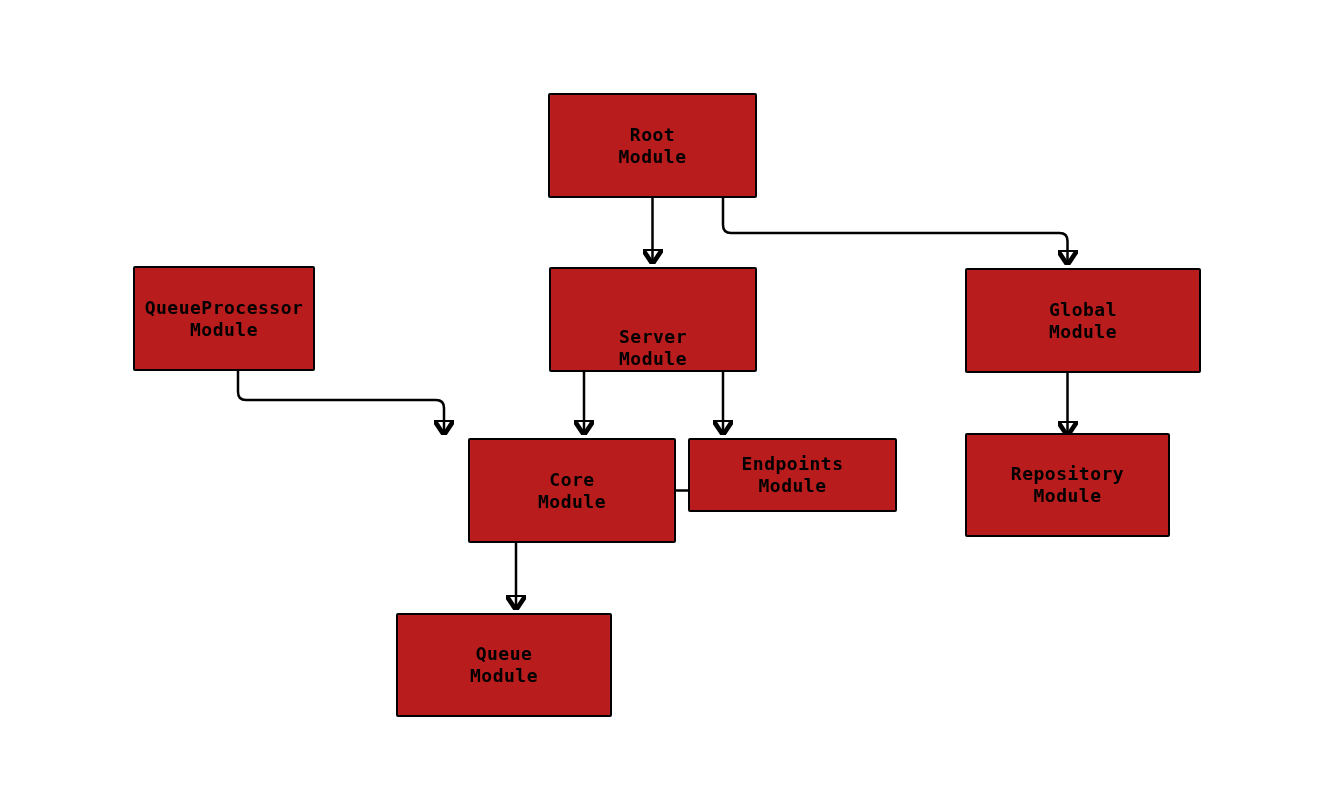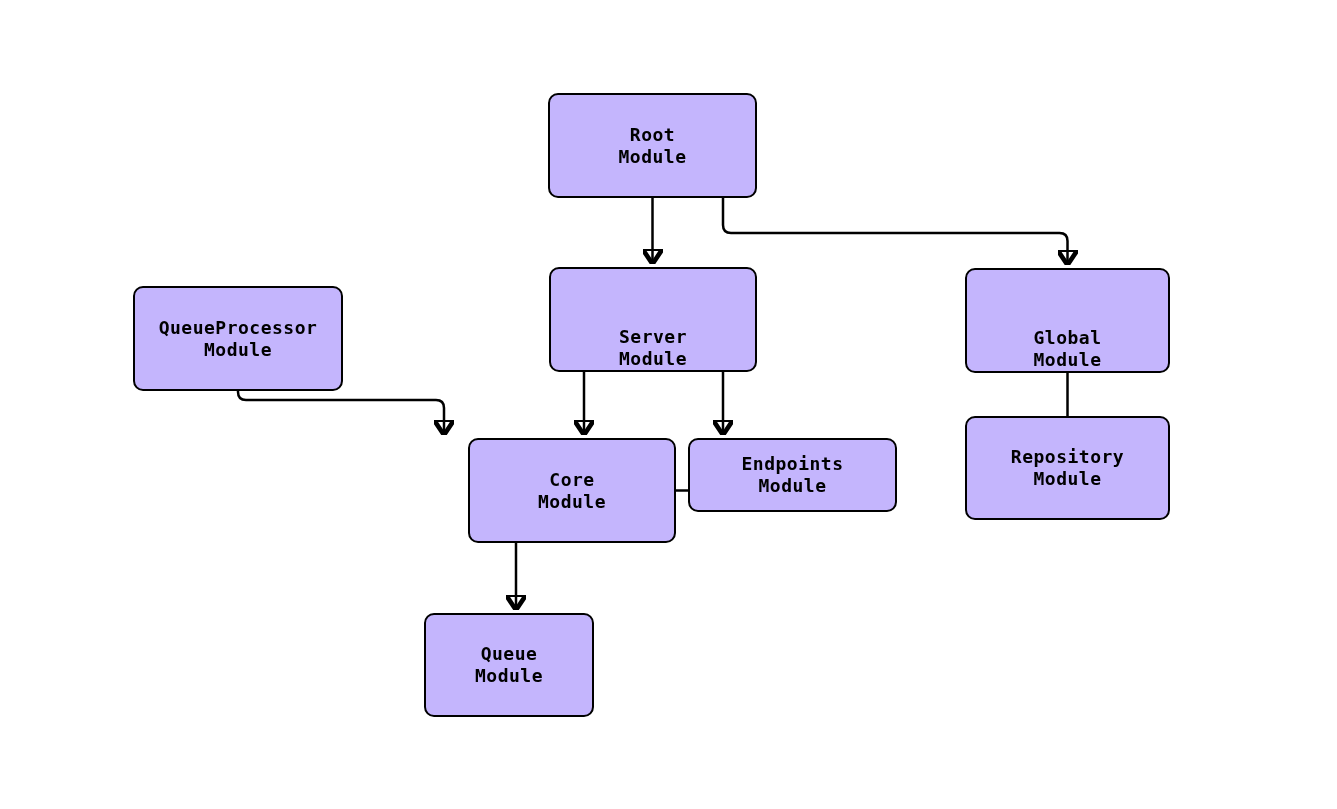--- a/index.html
+++ b/index.html
@@ -23,44 +23,44 @@
     height: 809px;
   }
   .edges path {
     fill: none;
     stroke: #000000;
     stroke-width: 2.5;
   }
   .node {
     position: absolute;
     box-sizing: border-box;
-    background: #c4b5fd;
+    background: #b91c1c;
     border: 2.5px solid #000000;
-    border-radius: 10px;
+    border-radius: 2px;
     display: flex;
     align-items: center;
     justify-content: center;
   }
   .node-label {
     white-space: pre-line;
     text-align: center;
     font-size: 18px;
     font-weight: bold;
     line-height: 22px;
     letter-spacing: 0.5px;
     color: #000000;
   }
   #node-root        { left: 548px; top:  93px; width: 209px; height: 105px; }
-  #node-queueproc   { left: 133px; top: 266px; width: 210px; height: 105px; margin-top: 20px; }
+  #node-queueproc   { left: 133px; top: 266px; width: 182px; height: 105px; }
   #node-server      { left: 549px; top: 267px; width: 208px; height: 105px; align-items: flex-end; }
-  #node-global      { left: 965px; top: 268px; width: 205px; height: 105px; align-items: flex-end; }
+  #node-global      { left: 965px; top: 268px; width: 236px; height: 105px; }
   #node-core        { left: 432px; top: 438px; width: 208px; height: 105px; margin-left: 36px; }
   #node-endpoints   { left: 688px; top: 438px; width: 209px; height: 74px; }
-  #node-repository  { left: 965px; top: 416px; width: 205px; height: 104px; }
-  #node-queue       { left: 424px; top: 613px; width: 170px; height: 104px; }
+  #node-repository  { left: 965px; top: 433px; width: 205px; height: 104px; }
+  #node-queue       { left: 396px; top: 613px; width: 216px; height: 104px; }
 </style>
 </head>
 <body>
 
 <div class="canvas">
 
   <svg class="edges" viewBox="0 0 1337 809" xmlns="http://www.w3.org/2000/svg">
     <defs>
       <marker id="arrowhead" viewBox="0 0 10 10" refX="10" refY="5" markerWidth="15" markerHeight="20" markerUnits="userSpaceOnUse" preserveAspectRatio="none" orient="auto">
         <path d="M 0 0 L 10 5 L 0 10 z" fill="#000000"></path>

